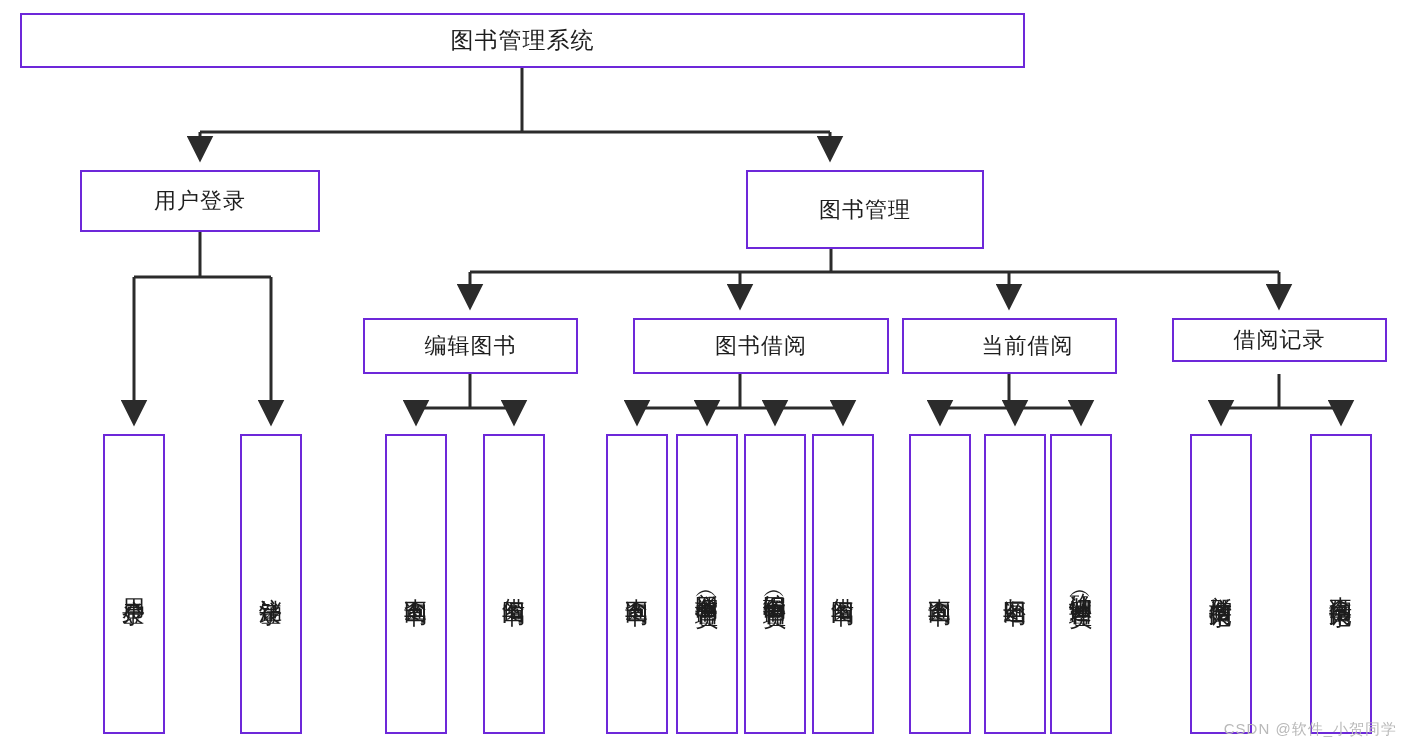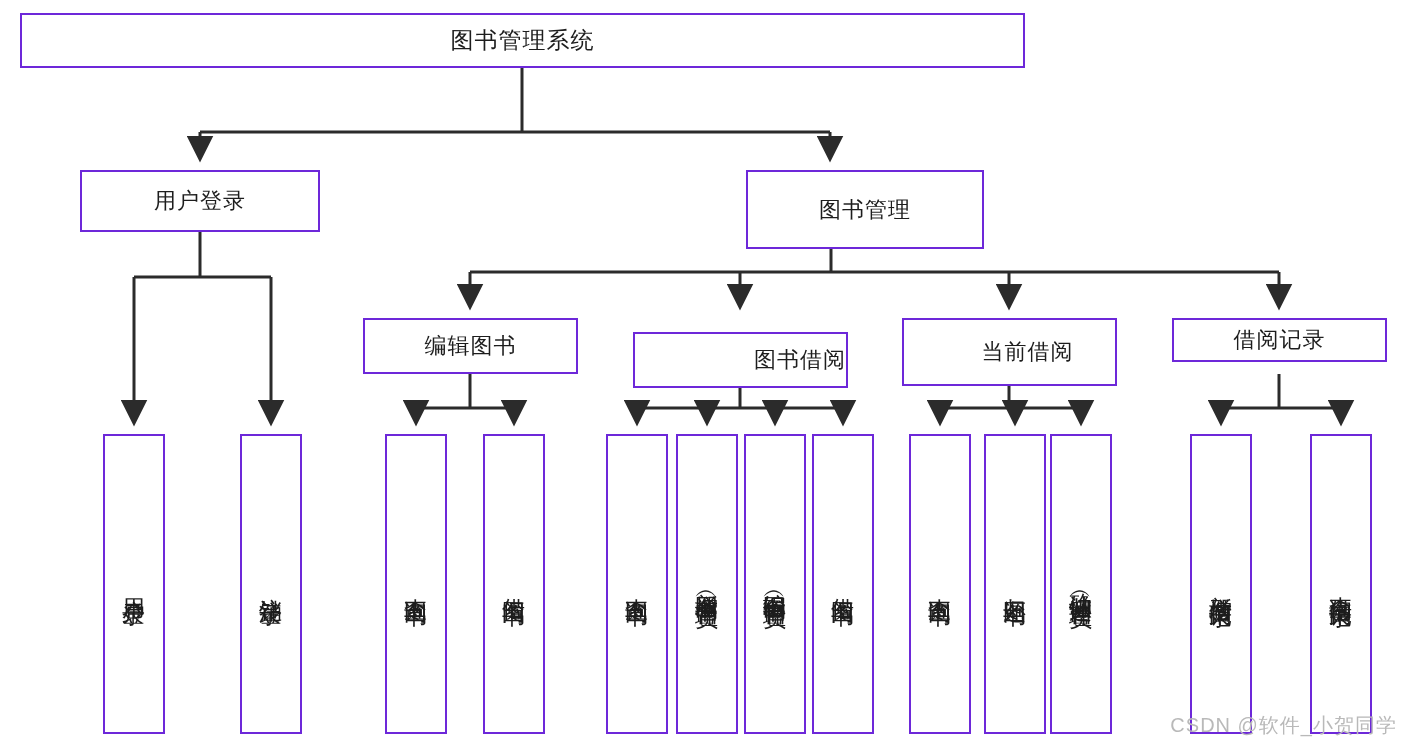--- a/index.html
+++ b/index.html
@@ -55,21 +55,21 @@
     left: 0;
     top: 0;
     width: 1405px;
     height: 747px;
     pointer-events: none;
   }
   .watermark {
     position: absolute;
     right: 8px;
     bottom: 8px;
-    font-size: 20px;
+    font-size: 15px;
     color: #b9b9b9;
     letter-spacing: 1px;
     white-space: nowrap;
   }
 </style>
 </head>
 <body>
 
 <div id="diagram-root">
 
@@ -130,24 +130,24 @@
   <div class="node node-h" id="node-l2-0" style="left: 80px; top: 170px; width: 240px; height: 62px;">
     <span>用户登录</span>
   </div>
   <div class="node node-h" id="node-l2-1" style="left: 712px; top: 170px; width: 238px; height: 79px; margin-left: 34px;">
     <span>图书管理</span>
   </div>
 
   <div class="node node-h" id="node-l3-0" style="left: 363px; top: 318px; width: 215px; height: 56px;">
     <span>编辑图书</span>
   </div>
-  <div class="node node-h" id="node-l3-1" style="left: 633px; top: 332px; width: 215px; height: 56px; justify-content: flex-end;">
+  <div class="node node-h" id="node-l3-1" style="left: 633px; top: 318px; width: 256px; height: 56px;">
     <span>图书借阅</span>
   </div>
-  <div class="node node-h" id="node-l3-2" style="left: 902px; top: 318px; width: 215px; height: 68px; padding-left: 36px;">
+  <div class="node node-h" id="node-l3-2" style="left: 902px; top: 318px; width: 215px; height: 56px; padding-left: 36px;">
     <span>当前借阅</span>
   </div>
   <div class="node node-h" id="node-l3-3" style="left: 1172px; top: 318px; width: 215px; height: 44px;">
     <span>借阅记录</span>
   </div>
 
   <div class="node node-v" id="node-leaf-0" style="left: 103px; top: 434px; width: 62px; height: 300px;">
     <span class="vtext">用户登录</span>
   </div>
   <div class="node node-v" id="node-leaf-1" style="left: 240px; top: 434px; width: 62px; height: 300px;">

